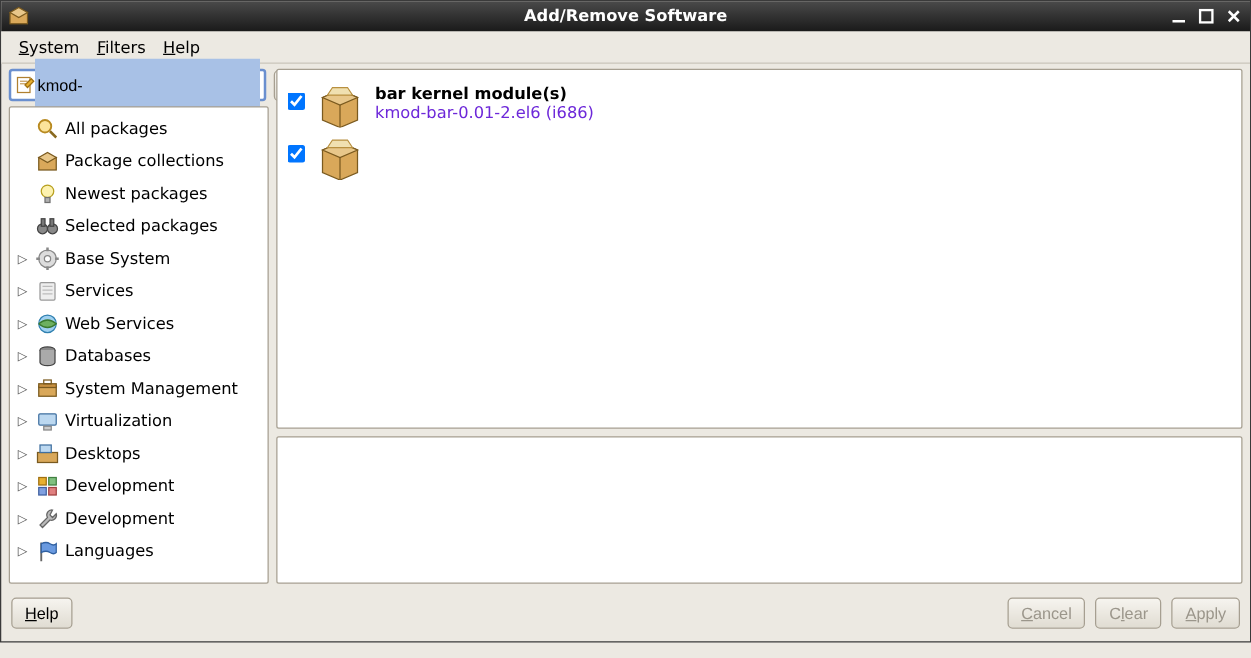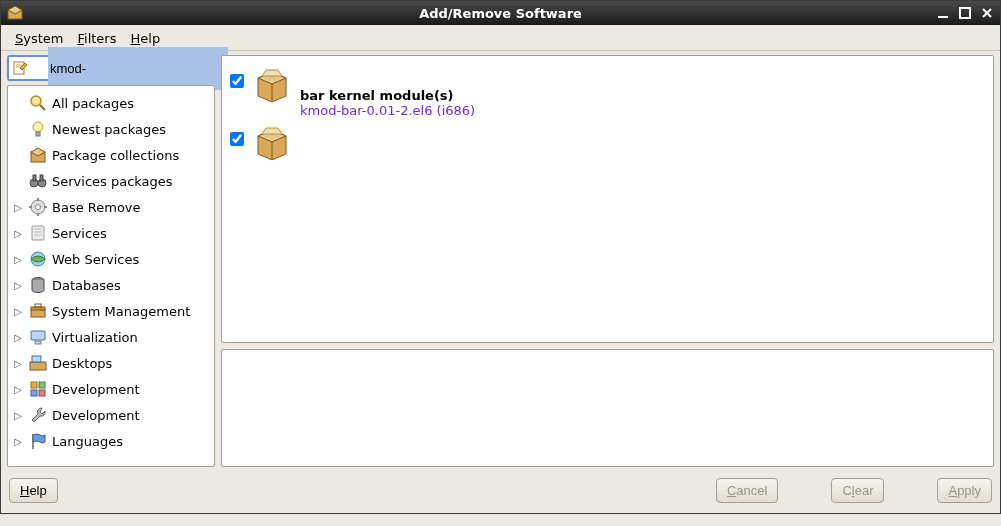--- a/index.html
+++ b/index.html
@@ -12,36 +12,36 @@
   .titlebar-controls > div { width: 18px; height: 16px; display:flex; align-items:center; justify-content:center; cursor:pointer;}
   .menubar { height: 26px; display: flex; align-items: flex-end; padding: 0 8px; gap: 2px; background: #ece9e2; border-bottom: 1px solid #c9c5bb; }
   .menubar-item { padding: 4px 6px; cursor: pointer; }
   .menubar-item u { text-decoration: underline; }
   .content { flex: 1; display: flex; flex-direction: column; padding: 4px 6px 6px 6px; gap: 6px; }
   .main { flex: 1; display: flex; gap: 6px; min-height: 0; }
   .left-col { width: 208px; display: flex; flex-direction: column; gap: 4px; }
   .search-row { display: flex; gap: 6px; align-items:center;}
   .search-input-wrap { flex:1; display:flex; align-items:center; background:#fff; border:2px solid #6a8fcf; border-radius:3px; height:26px; padding:0 3px;}
   .search-input-wrap .sicon { width:16px; height:16px; flex-shrink:0; }
-  .search-input { flex:1; border:none; outline:none; font-size:13px; padding:14px 2px; background:#a8c1e6; color:#000;margin-left:20px;}
+  .search-input { flex:1; border:none; outline:none; font-size:13px; padding:14px 2px; background:#a8c1e6; color:#000;}
   .btn { background: linear-gradient(to bottom,#f6f4ef,#e0dcd2); border:1px solid #a69f91; border-radius:4px; padding:4px 10px; font-size:13px; cursor:pointer; }
   .btn u { text-decoration: underline; }
-  .btn.dim { color:#9b968b;margin-left:45px; }
+  .btn.dim { color:#9b968b; }
   .tree { flex:1; background:#fff; border:1px solid #a69f91; border-radius:2px; overflow:auto; padding:4px 2px;}
   .tree-item { display:flex; align-items:center; height:26px; padding:0 2px; gap:4px; cursor:pointer;}
   .expander { width:12px; display:flex; align-items:center; justify-content:center; font-size:10px; color:#555;}
   .tree-icon { width:20px; height:20px; display:flex; align-items:center; justify-content:center;}
   .tree-label { white-space:nowrap; }
   .right-col { flex:1; display:flex; flex-direction:column; gap:6px; min-width:0;}
   .pkglist { flex:1; background:#fff; border:1px solid #a69f91; border-radius:2px; overflow:auto; padding:8px 6px;}
   .pkg-row { display:flex; align-items:flex-start; gap:8px; padding:4px 2px;}
   .pkg-check { margin-top:6px; width:14px; height:14px;}
   .pkg-icon { width:40px; height:34px; flex-shrink:0;}
   .pkg-text { display:flex; flex-direction:column;}
-  .pkg-title { font-weight:bold; font-size:13px;margin-top:20px;}
+  .pkg-title { font-weight:bold; font-size:13px;}
   .pkg-sub { font-size:13px; color:#6d28d9;}
   .detail { height:118px; background:#fff; border:1px solid #a69f91; border-radius:2px;}
   .footer { height:34px; display:flex; align-items:center; justify-content:space-between; padding:0 2px;}
   .footer-right { display:flex; gap:8px;}
   svg { display:block; }
 </style>
 </head>
 <body>
 
 <div class="window">
@@ -105,64 +105,64 @@
                   <circle cx="8" cy="8" r="5" fill="#fce49a" stroke="#b88a20" stroke-width="1.5"></circle>
                   <line x1="12" y1="12" x2="17" y2="17" stroke="#8a6a20" stroke-width="2"></line>
                 </svg>
               </span>
             <span class="tree-label">All packages</span>
           </div>
           <div class="tree-item">
             <span class="expander"></span>
             <span class="tree-icon">
                 <svg viewBox="0 0 20 20">
+                  <rect x="3" y="7" width="14" height="10" fill="#d9a85a" stroke="#7a5a1f"></rect>
+                  <polygon points="3,7 10,3 17,7 10,11" fill="#e8c78a" stroke="#7a5a1f"></polygon>
+                </svg>
+              </span>
+            <span class="tree-label">Package collections</span>
+          </div>
+          <div class="tree-item">
+            <span class="expander"></span>
+            <span class="tree-icon">
+                <svg viewBox="0 0 20 20">
                   <circle cx="10" cy="8" r="5" fill="#fdf2b0" stroke="#b8a020"></circle>
                   <rect x="8" y="13" width="4" height="4" fill="#b0b0b0" stroke="#707070"></rect>
                 </svg>
               </span>
             <span class="tree-label">Newest packages</span>
-          </div>
-          <div class="tree-item">
-            <span class="expander"></span>
-            <span class="tree-icon">
-                <svg viewBox="0 0 20 20">
-                  <rect x="3" y="7" width="14" height="10" fill="#d9a85a" stroke="#7a5a1f"></rect>
-                  <polygon points="3,7 10,3 17,7 10,11" fill="#e8c78a" stroke="#7a5a1f"></polygon>
-                </svg>
-              </span>
-            <span class="tree-label">Package collections</span>
           </div>
           <div class="tree-item">
             <span class="expander"></span>
             <span class="tree-icon">
                 <svg viewBox="0 0 20 20">
                   <circle cx="6" cy="12" r="4" fill="#888" stroke="#444"></circle>
                   <circle cx="14" cy="12" r="4" fill="#888" stroke="#444"></circle>
                   <rect x="5" y="4" width="3" height="6" fill="#777" stroke="#444"></rect>
                   <rect x="12" y="4" width="3" height="6" fill="#777" stroke="#444"></rect>
                 </svg>
               </span>
-            <span class="tree-label">Services packages</span>
+            <span class="tree-label">Selected packages</span>
           </div>
 
           <div class="tree-item">
             <span class="expander">▷</span>
             <span class="tree-icon">
                 <svg viewBox="0 0 20 20">
                   <circle cx="10" cy="10" r="7" fill="#ddd" stroke="#888"></circle>
                   <circle cx="10" cy="10" r="2.5" fill="#fff" stroke="#888"></circle>
                   <g stroke="#888" stroke-width="2">
                     <line x1="10" y1="1" x2="10" y2="4"></line>
                     <line x1="10" y1="16" x2="10" y2="19"></line>
                     <line x1="1" y1="10" x2="4" y2="10"></line>
                     <line x1="16" y1="10" x2="19" y2="10"></line>
                   </g>
                 </svg>
               </span>
-            <span class="tree-label">Base Remove</span>
+            <span class="tree-label">Base System</span>
           </div>
           <div class="tree-item">
             <span class="expander">▷</span>
             <span class="tree-icon">
                 <svg viewBox="0 0 20 20">
                   <rect x="4" y="3" width="12" height="14" fill="#eee" stroke="#999" rx="1"></rect>
                   <line x1="6" y1="6" x2="14" y2="6" stroke="#bbb"></line>
                   <line x1="6" y1="9" x2="14" y2="9" stroke="#bbb"></line>
                   <line x1="6" y1="12" x2="14" y2="12" stroke="#bbb"></line>
                 </svg>

